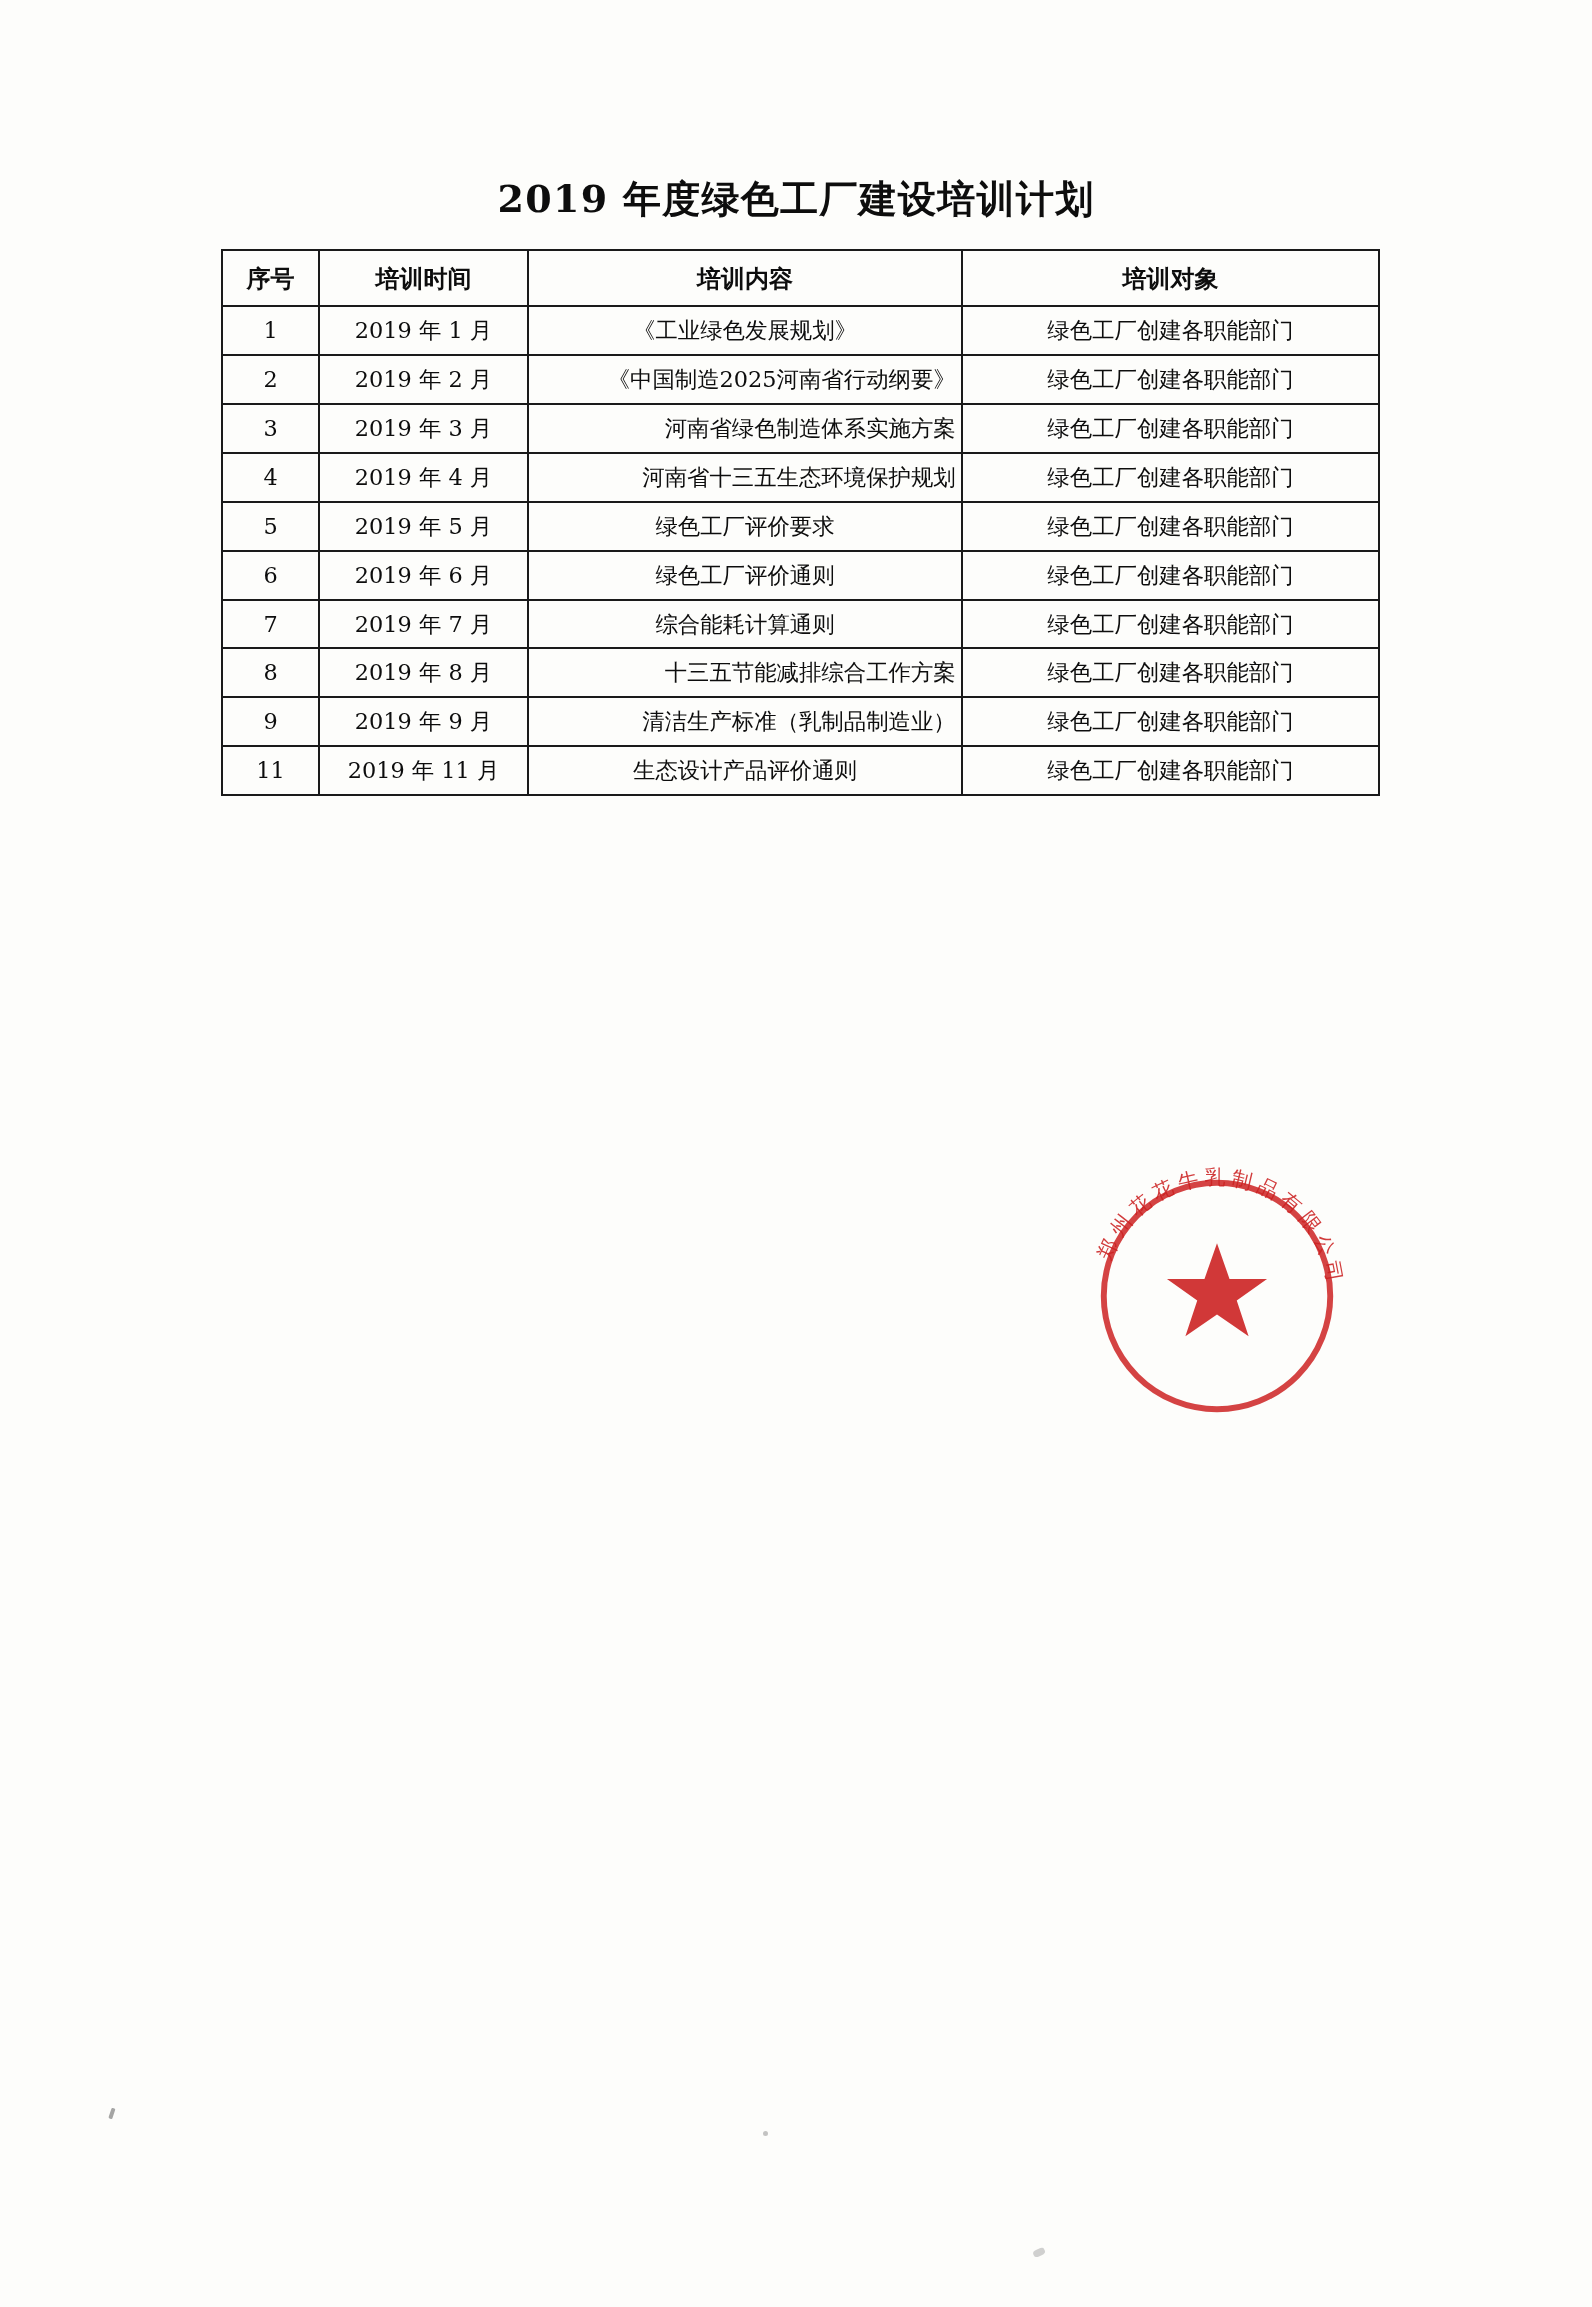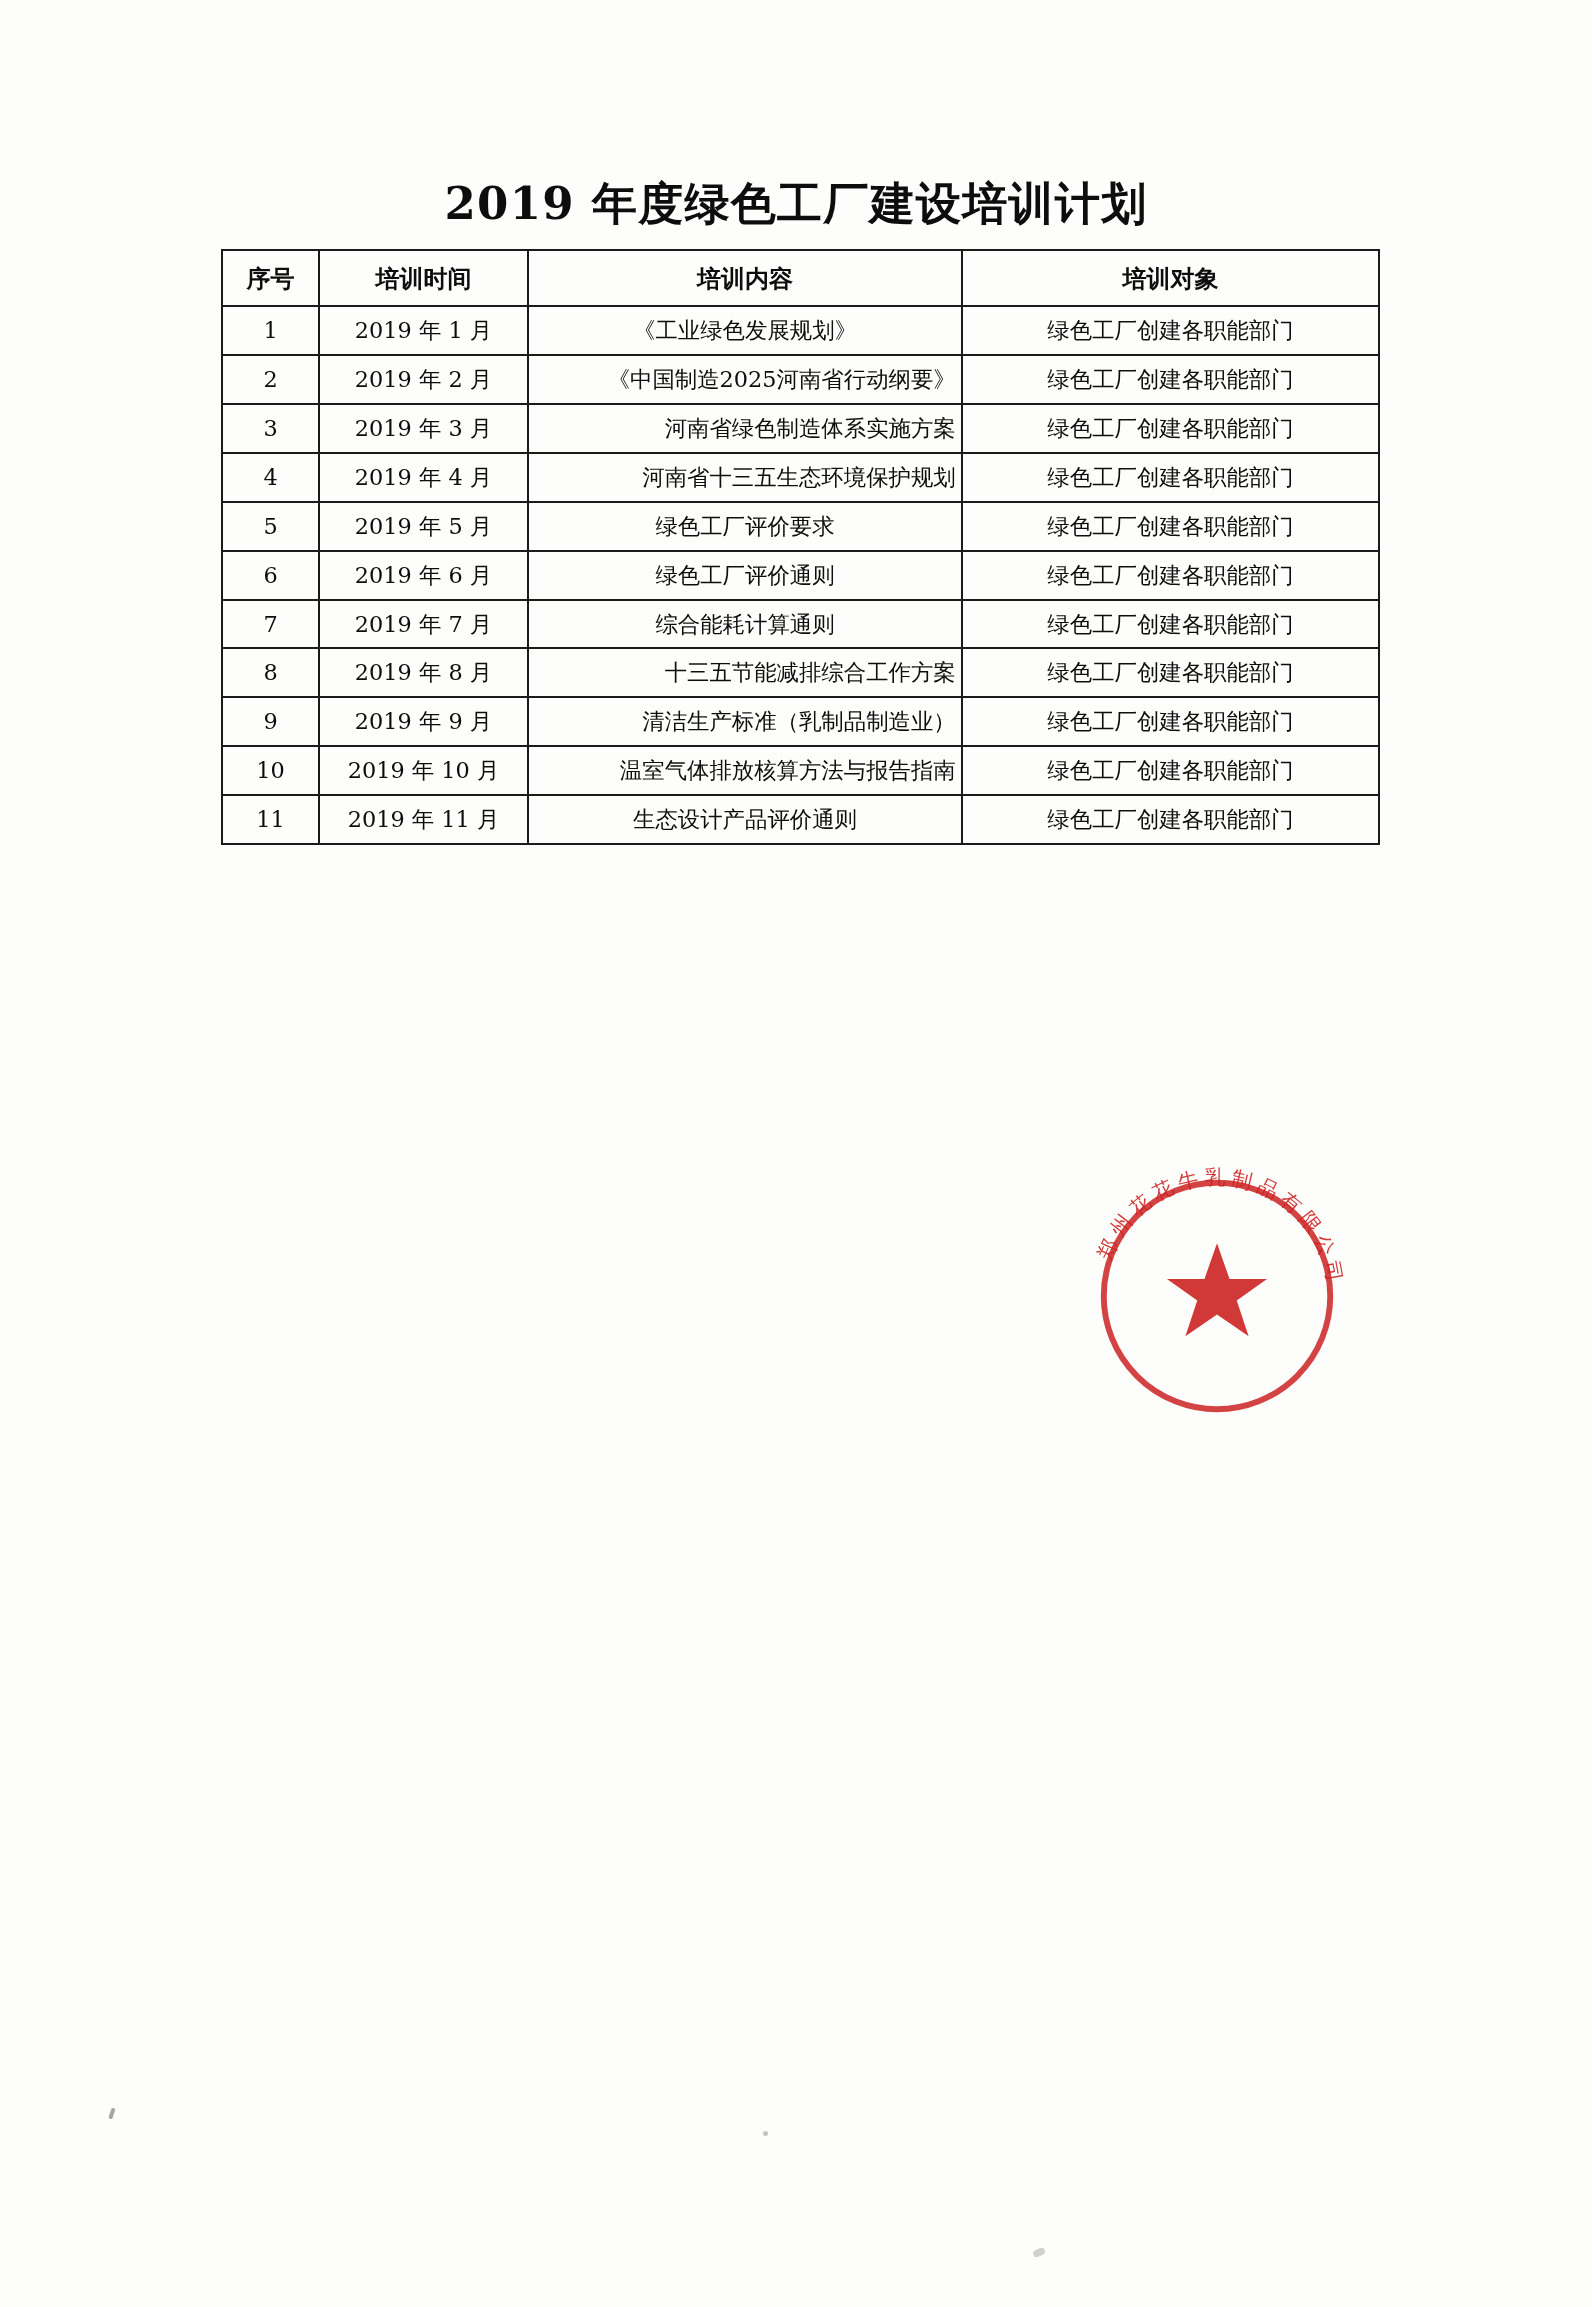--- a/index.html
+++ b/index.html
@@ -22,21 +22,21 @@
     width: 1592px;
     height: 2307px;
     background: #fdfdfb;
   }
   .doc-title {
     position: absolute;
     top: 174px;
     left: 0;
     width: 1592px;
     text-align: center;
-    font-size: 45px;
+    font-size: 38px;
     font-weight: bold;
     letter-spacing: 1.3px;
     color: #0d0d0d;
     font-family: "DejaVu Serif", "Liberation Serif", serif;
   }
   .table-wrap {
     position: absolute;
     top: 249px;
     left: 221px;
     width: 1157px;
@@ -162,26 +162,20 @@
         <tr>
           <td>8</td>
           <td>2019 年 8 月</td>
           <td class="cell-content two-line">十三五节能减排综合工作方案</td>
           <td>绿色工厂创建各职能部门</td>
         </tr>
         <tr>
           <td>9</td>
           <td>2019 年 9 月</td>
           <td class="cell-content two-line">清洁生产标准（乳制品制造业）</td>
-          <td>绿色工厂创建各职能部门</td>
-        </tr>
-        <tr>
-          <td>10</td>
-          <td>2019 年 10 月</td>
-          <td class="cell-content two-line">温室气体排放核算方法与报告指南</td>
           <td>绿色工厂创建各职能部门</td>
         </tr>
         <tr>
           <td>11</td>
           <td>2019 年 11 月</td>
           <td class="cell-content">生态设计产品评价通则</td>
           <td>绿色工厂创建各职能部门</td>
         </tr>
       </tbody>
     </table>

